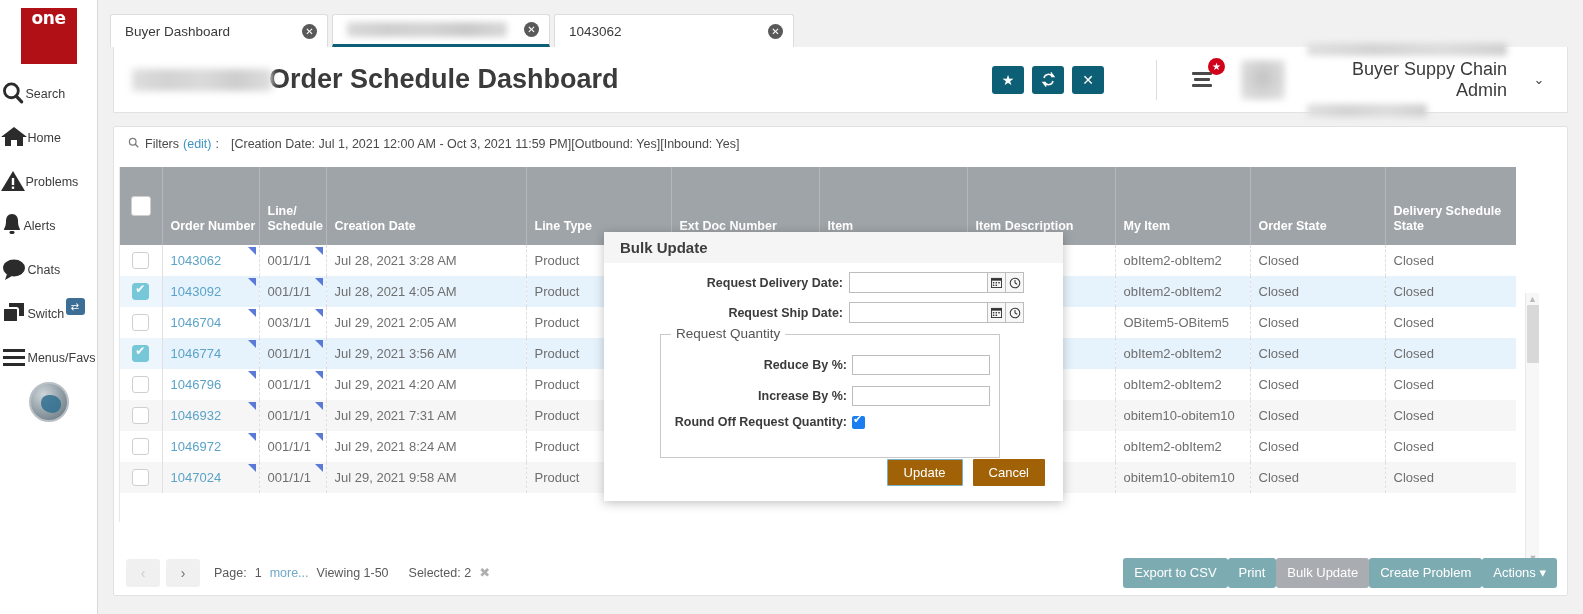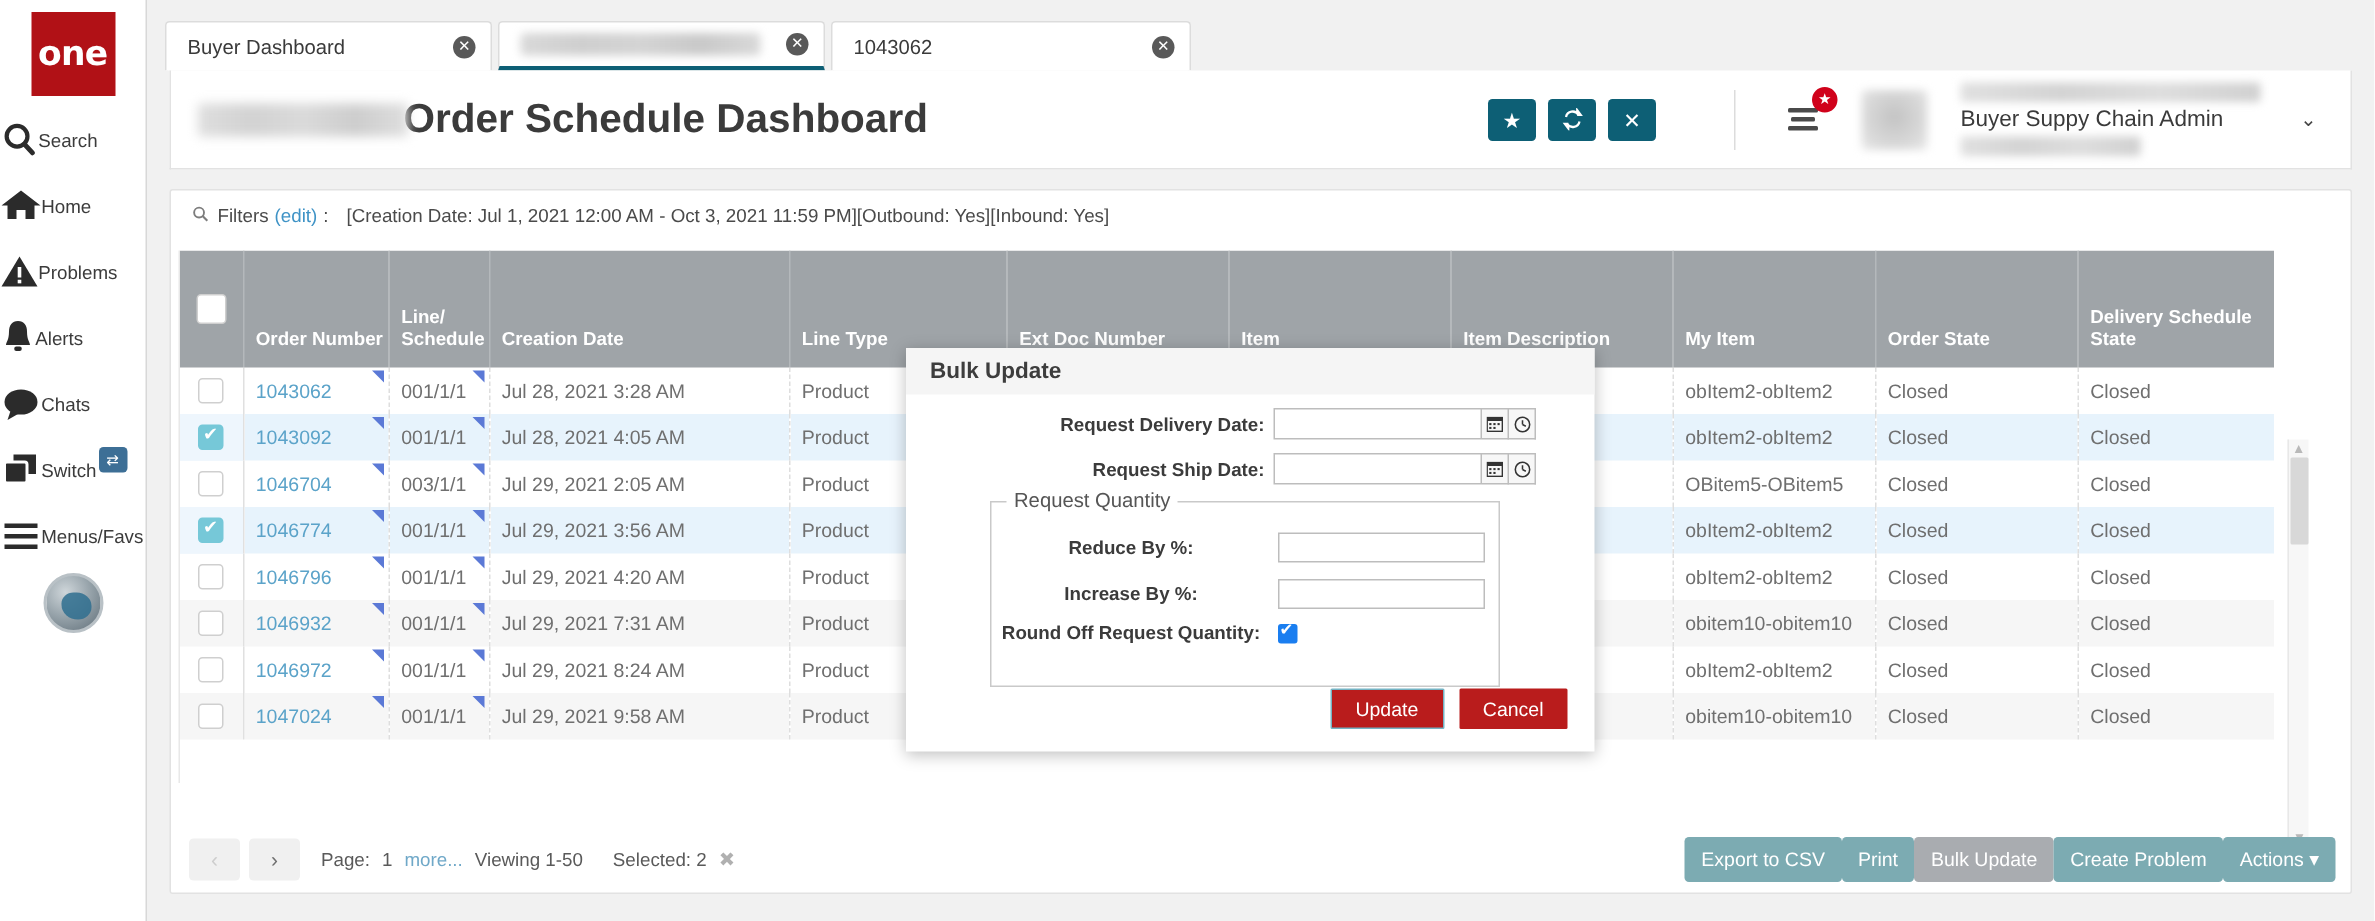--- a/index.html
+++ b/index.html
@@ -17,22 +17,22 @@
   #sidebar {
     position: absolute; left: 0; top: 0;
     width: 98px; height: 614px;
     background: #ffffff;
     border-right: 1px solid #d8d8d8;
     display: flex; flex-direction: column; align-items: center;
   }
   #logo {
     width: 56px; height: 56px; margin-top: 8px;
     background: #b11116; color: #fff;
-    display: flex; align-items: center; justify-content: center;
-    font-size: 23px; font-weight: bold; letter-spacing: -0.5px;
+    display: flex; justify-content: center;
+    font-size: 17px; font-weight: bold; letter-spacing: -0.5px;
     font-family: "DejaVu Sans", sans-serif;
   }
   .nav-item {
     width: 98px; margin-top: 14px;
     display: flex; flex-direction: row; align-items: center;
     position: relative; cursor: pointer;
   }
   .nav-ico { height: 30px; display: flex; align-items: center; justify-content: center; }
   .nav-lbl { font-size: 12.5px; color: #3b3b3b; margin-top: 2px; }
   .switch-badge {
@@ -114,21 +114,21 @@
   #user-avatar {
     width: 44px; height: 40px; margin-left: 22px;
     background: radial-gradient(circle at 50% 45%, #c3c3c3 0%, #dcdcdc 70%, #eaeaea 100%);
     filter: blur(3px); border-radius: 3px;
   }
   #user-block { margin-left: 22px; width: 200px; position: relative; }
   .user-redacted {
     height: 13px; background: linear-gradient(90deg,#e0e0e0,#d3d3d3,#dddddd,#d0d0d0);
     filter: blur(3px); border-radius: 2px;
   }
-  #user-role { font-size: 15px; color: #3a3a3a; padding: 3px 0; }
+  #user-role { font-size: 18px; color: #3a3a3a; padding: 3px 0; text-align: right; }
   #user-caret {
     margin-left: 18px; width: 28px; height: 28px; cursor: pointer;
     display: flex; align-items: center; justify-content: center; color: #444; font-size: 13px;
   }
 
   
   #content-card {
     position: absolute; left: 15px; top: 126px; width: 1455px; height: 470px;
     background: #ffffff; border: 1px solid #e2e2e2; border-radius: 2px;
   }
@@ -224,33 +224,33 @@
   }
   #fieldset {
     margin: 11px 0 0 56px; width: 340px; height: 124px;
     border: 1px solid #c9c9c9; position: relative;
   }
   #fs-legend {
     position: absolute; left: 10px; top: -9px; background: #fff; padding: 0 5px;
     font-size: 13.5px; color: #555;
   }
   .q-row { display: flex; align-items: center; margin-top: 11px; }
-  .q-lbl { width: 191px; text-align: center; font-size: 12.5px; font-weight: bold; color: #3b3b3b; padding-right: 5px; }
+  .q-lbl { width: 191px; text-align: right; font-size: 12.5px; font-weight: bold; color: #3b3b3b; padding-right: 5px; }
   .q-input { width: 138px; height: 20px; border: 1px solid #bdbdbd; background: #fff; }
   .mchk {
     width: 13px; height: 13px; background: #1a7ef0; border-radius: 2px;
     position: relative; cursor: pointer;
   }
   .mchk::after {
     content: "✔"; position: absolute; left: 1px; top: -3px; color: #fff;
     font-size: 11px; font-family: "DejaVu Sans", sans-serif;
   }
   #modal-btns { position: absolute; right: 18px; bottom: 15px; display: flex; gap: 10px; }
   .m-btn {
-    background: #b91c1c; color: #fff; height: 27px; padding: 0 16px;
+    background: #a16207; color: #fff; height: 27px; padding: 0 16px;
     display: flex; align-items: center; justify-content: center;
     font-size: 13px; cursor: pointer; border-radius: 1px;
   }
   .m-btn.primary { border: 1px solid #74b3c4; }
 </style>
 </head>
 <body>
 
 <div id="sidebar">
   <div id="logo">

